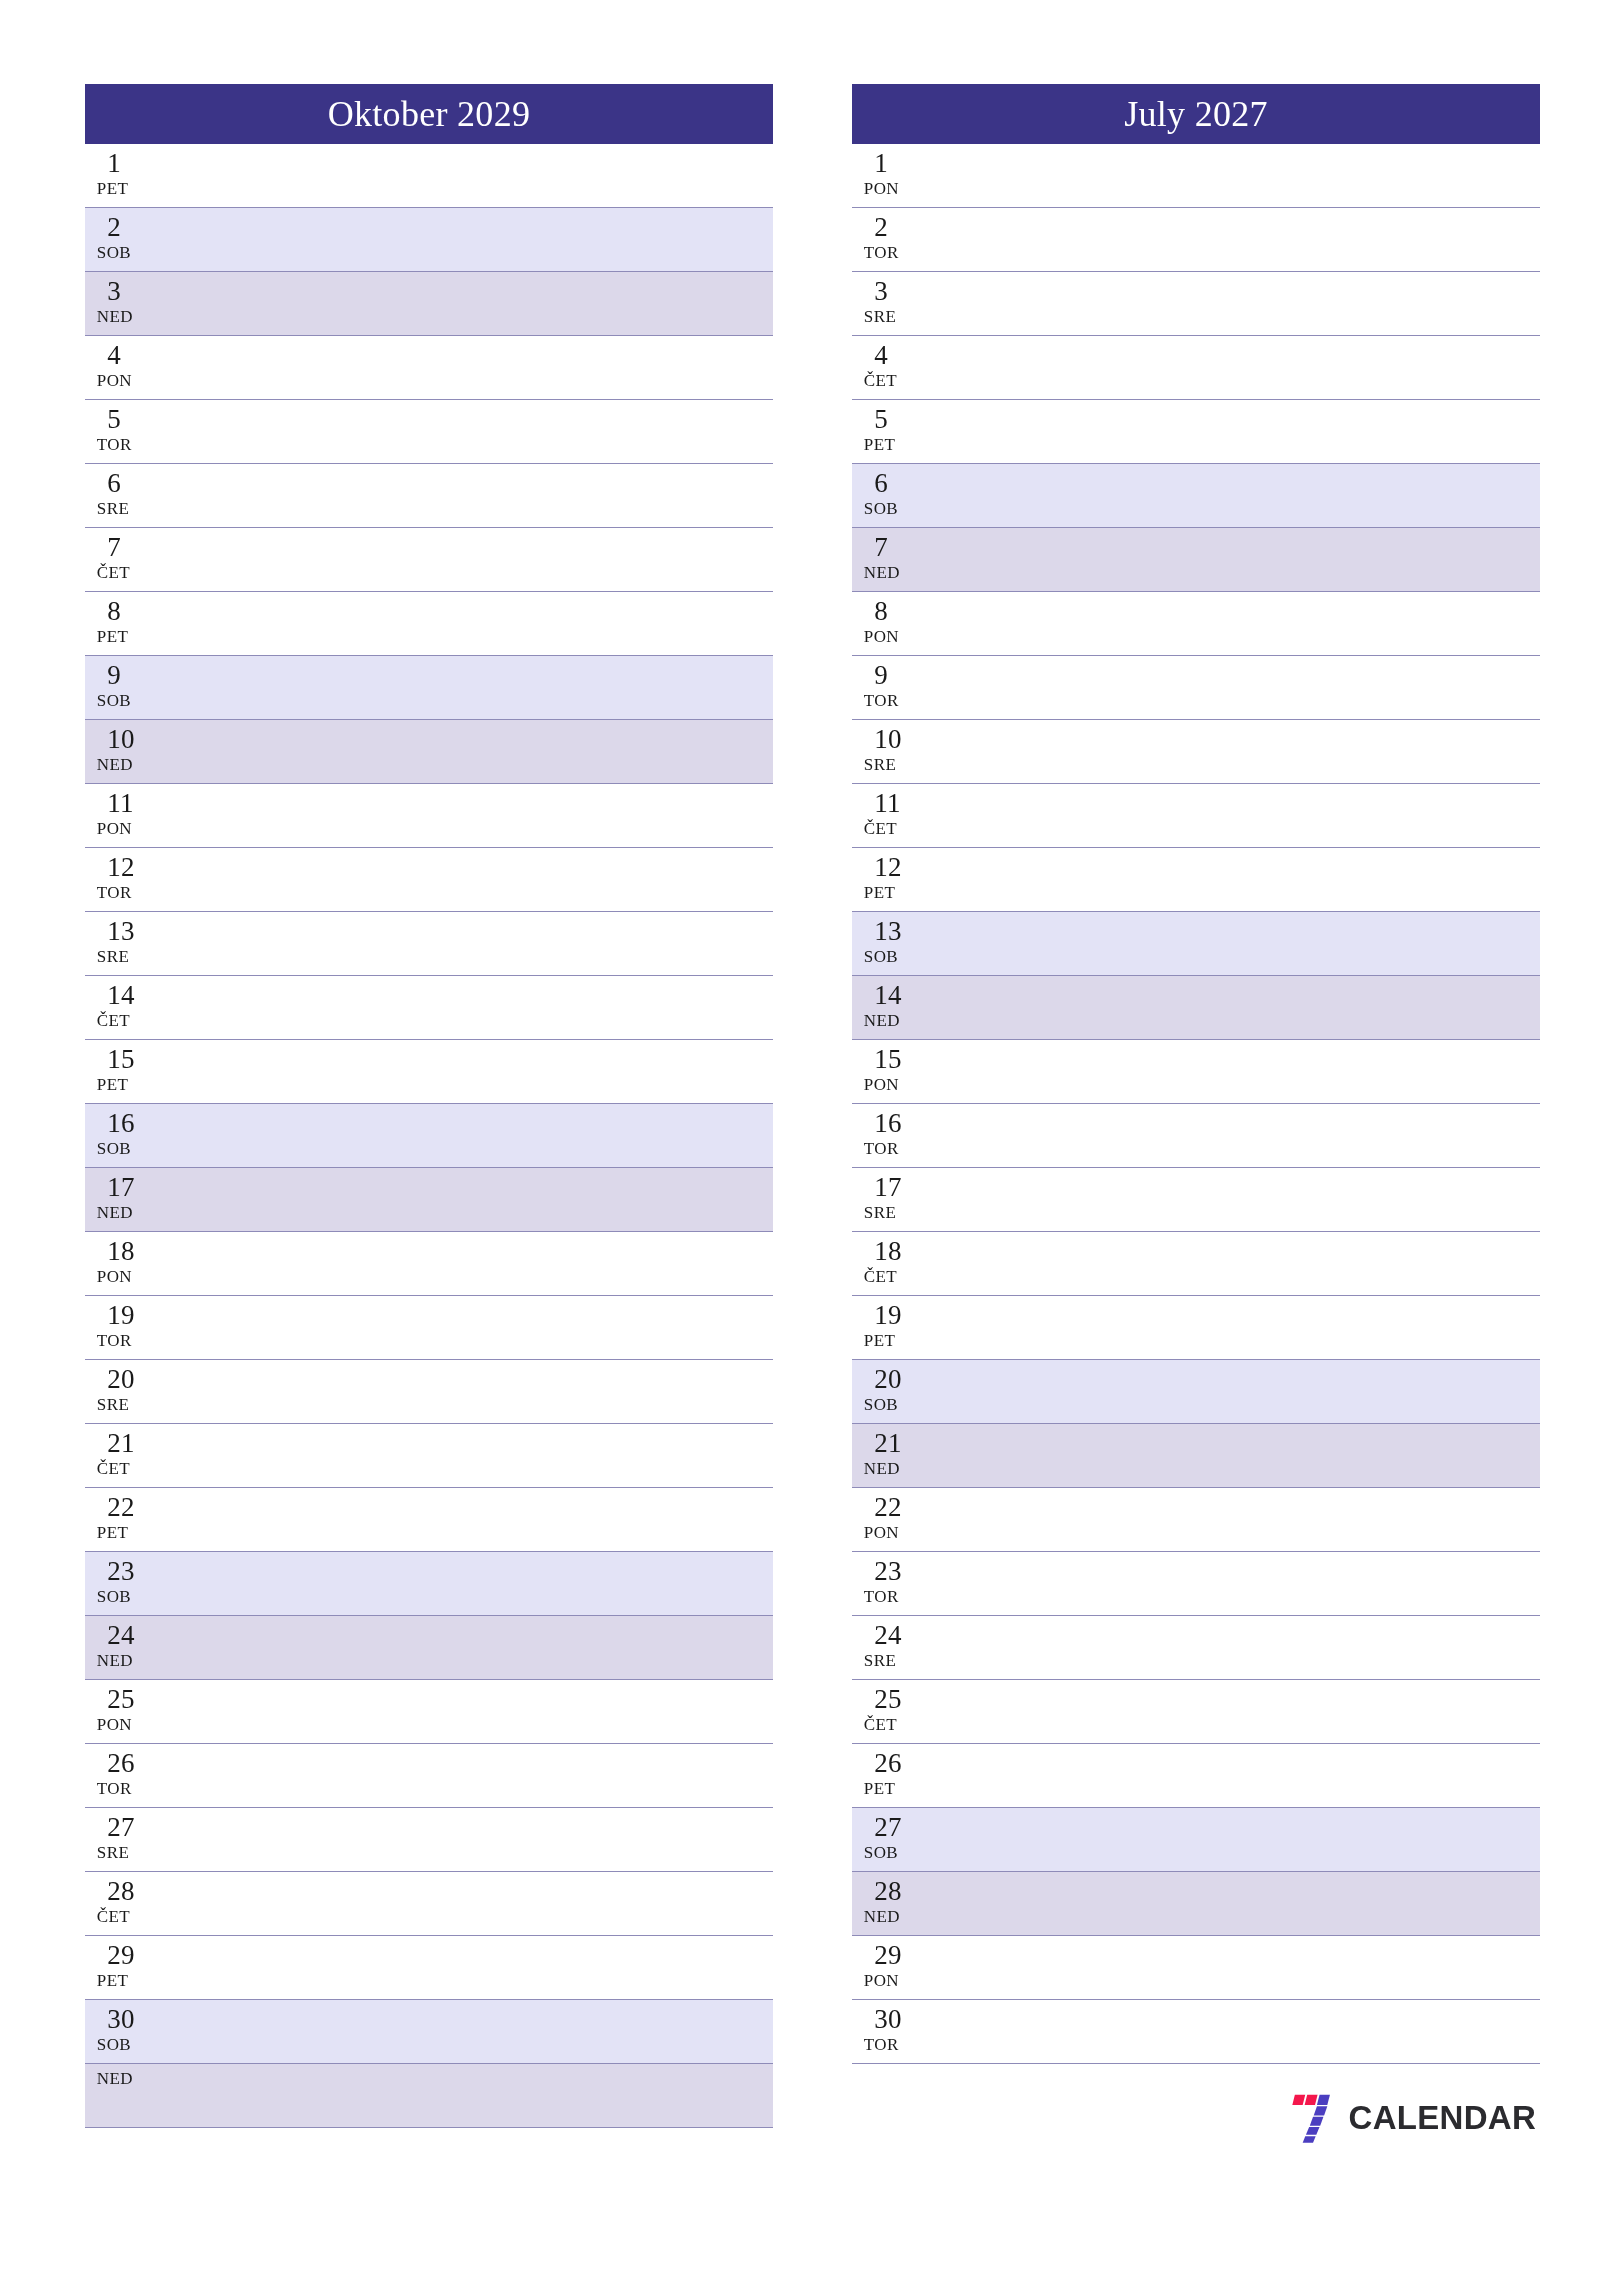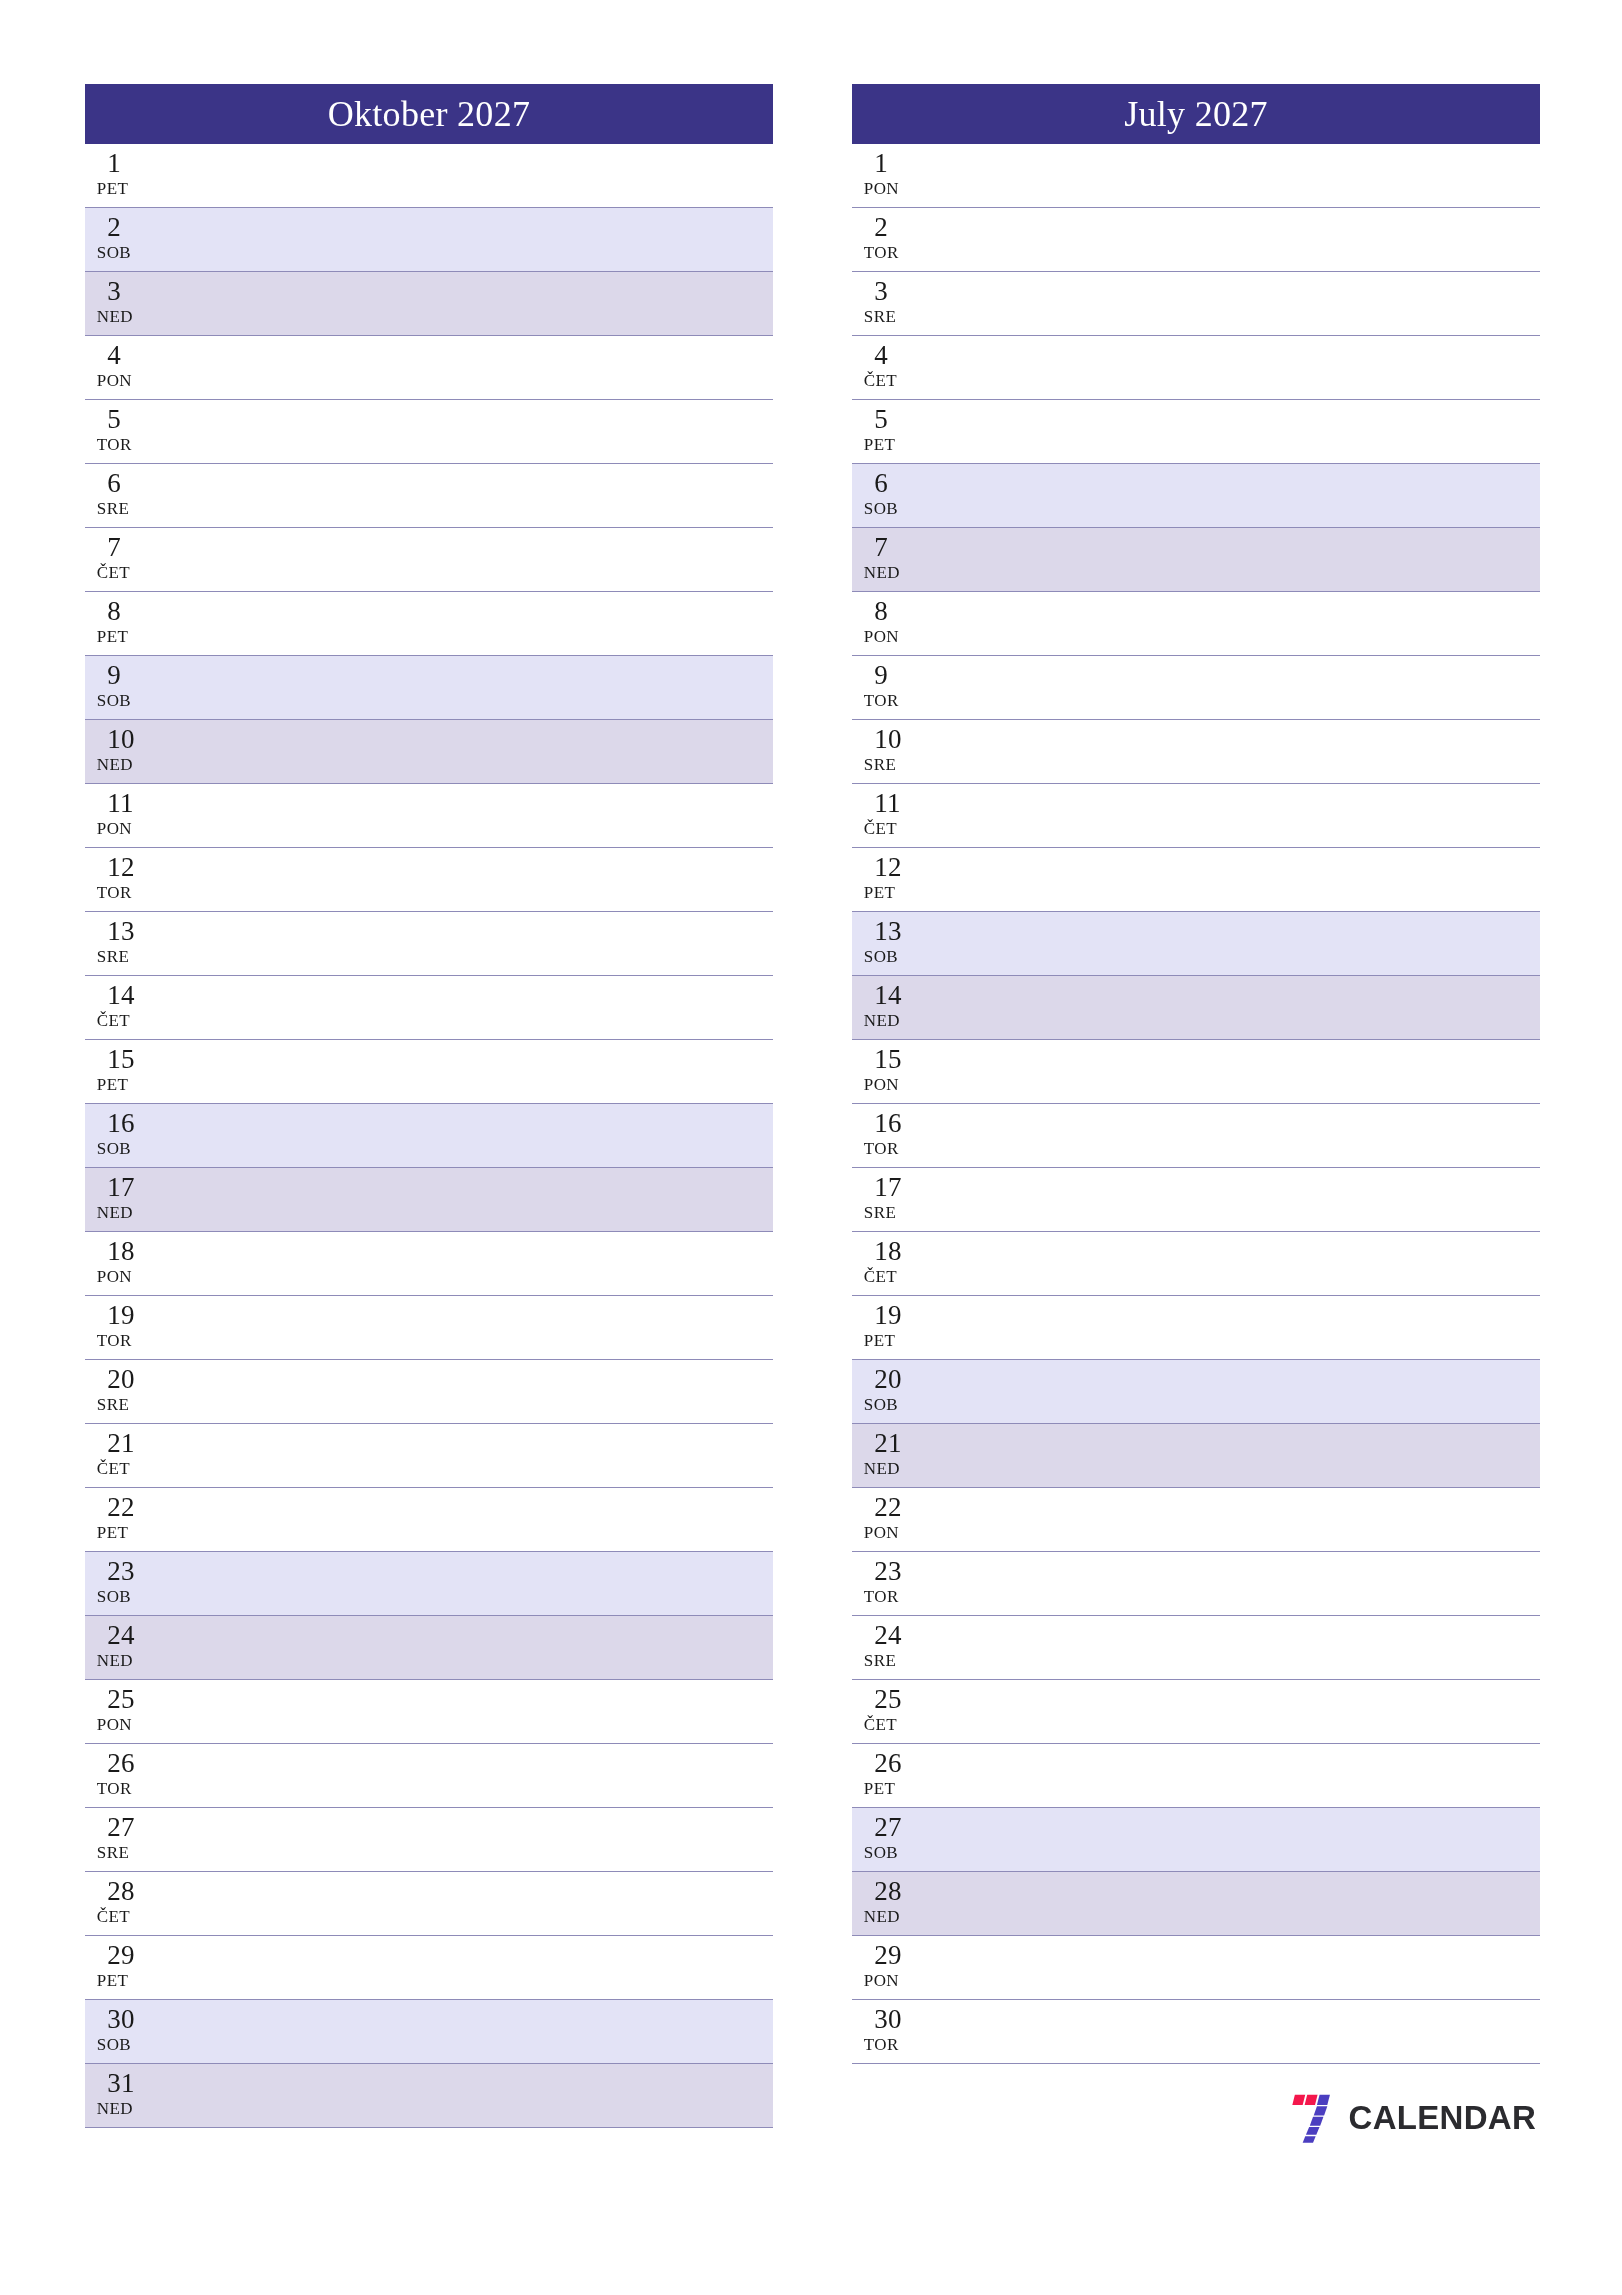--- a/index.html
+++ b/index.html
@@ -124,21 +124,21 @@
   }
 </style>
 </head>
 <body>
 
 <div class="page">
   <div class="columns">
 
     <div class="month-col">
       <div class="month-header">
-        <span class="month-header-title">Oktober 2027</span>
+        <span class="month-header-title">Oktober 2029</span>
       </div>
       <div class="days">
           <div class="day-row">
             <span class="day-num">1</span>
             <span class="day-abbr">PET</span>
           </div>
           <div class="day-row sat">
             <span class="day-num">2</span>
             <span class="day-abbr">SOB</span>
           </div>
@@ -248,21 +248,20 @@
           </div>
           <div class="day-row">
             <span class="day-num">29</span>
             <span class="day-abbr">PET</span>
           </div>
           <div class="day-row sat">
             <span class="day-num">30</span>
             <span class="day-abbr">SOB</span>
           </div>
           <div class="day-row sun">
-            <span class="day-num">31</span>
             <span class="day-abbr">NED</span>
           </div>
         </div>
     </div>
 
     <div class="month-col">
       <div class="month-header">
         <span class="month-header-title">July 2027</span>
       </div>
       <div class="days">

